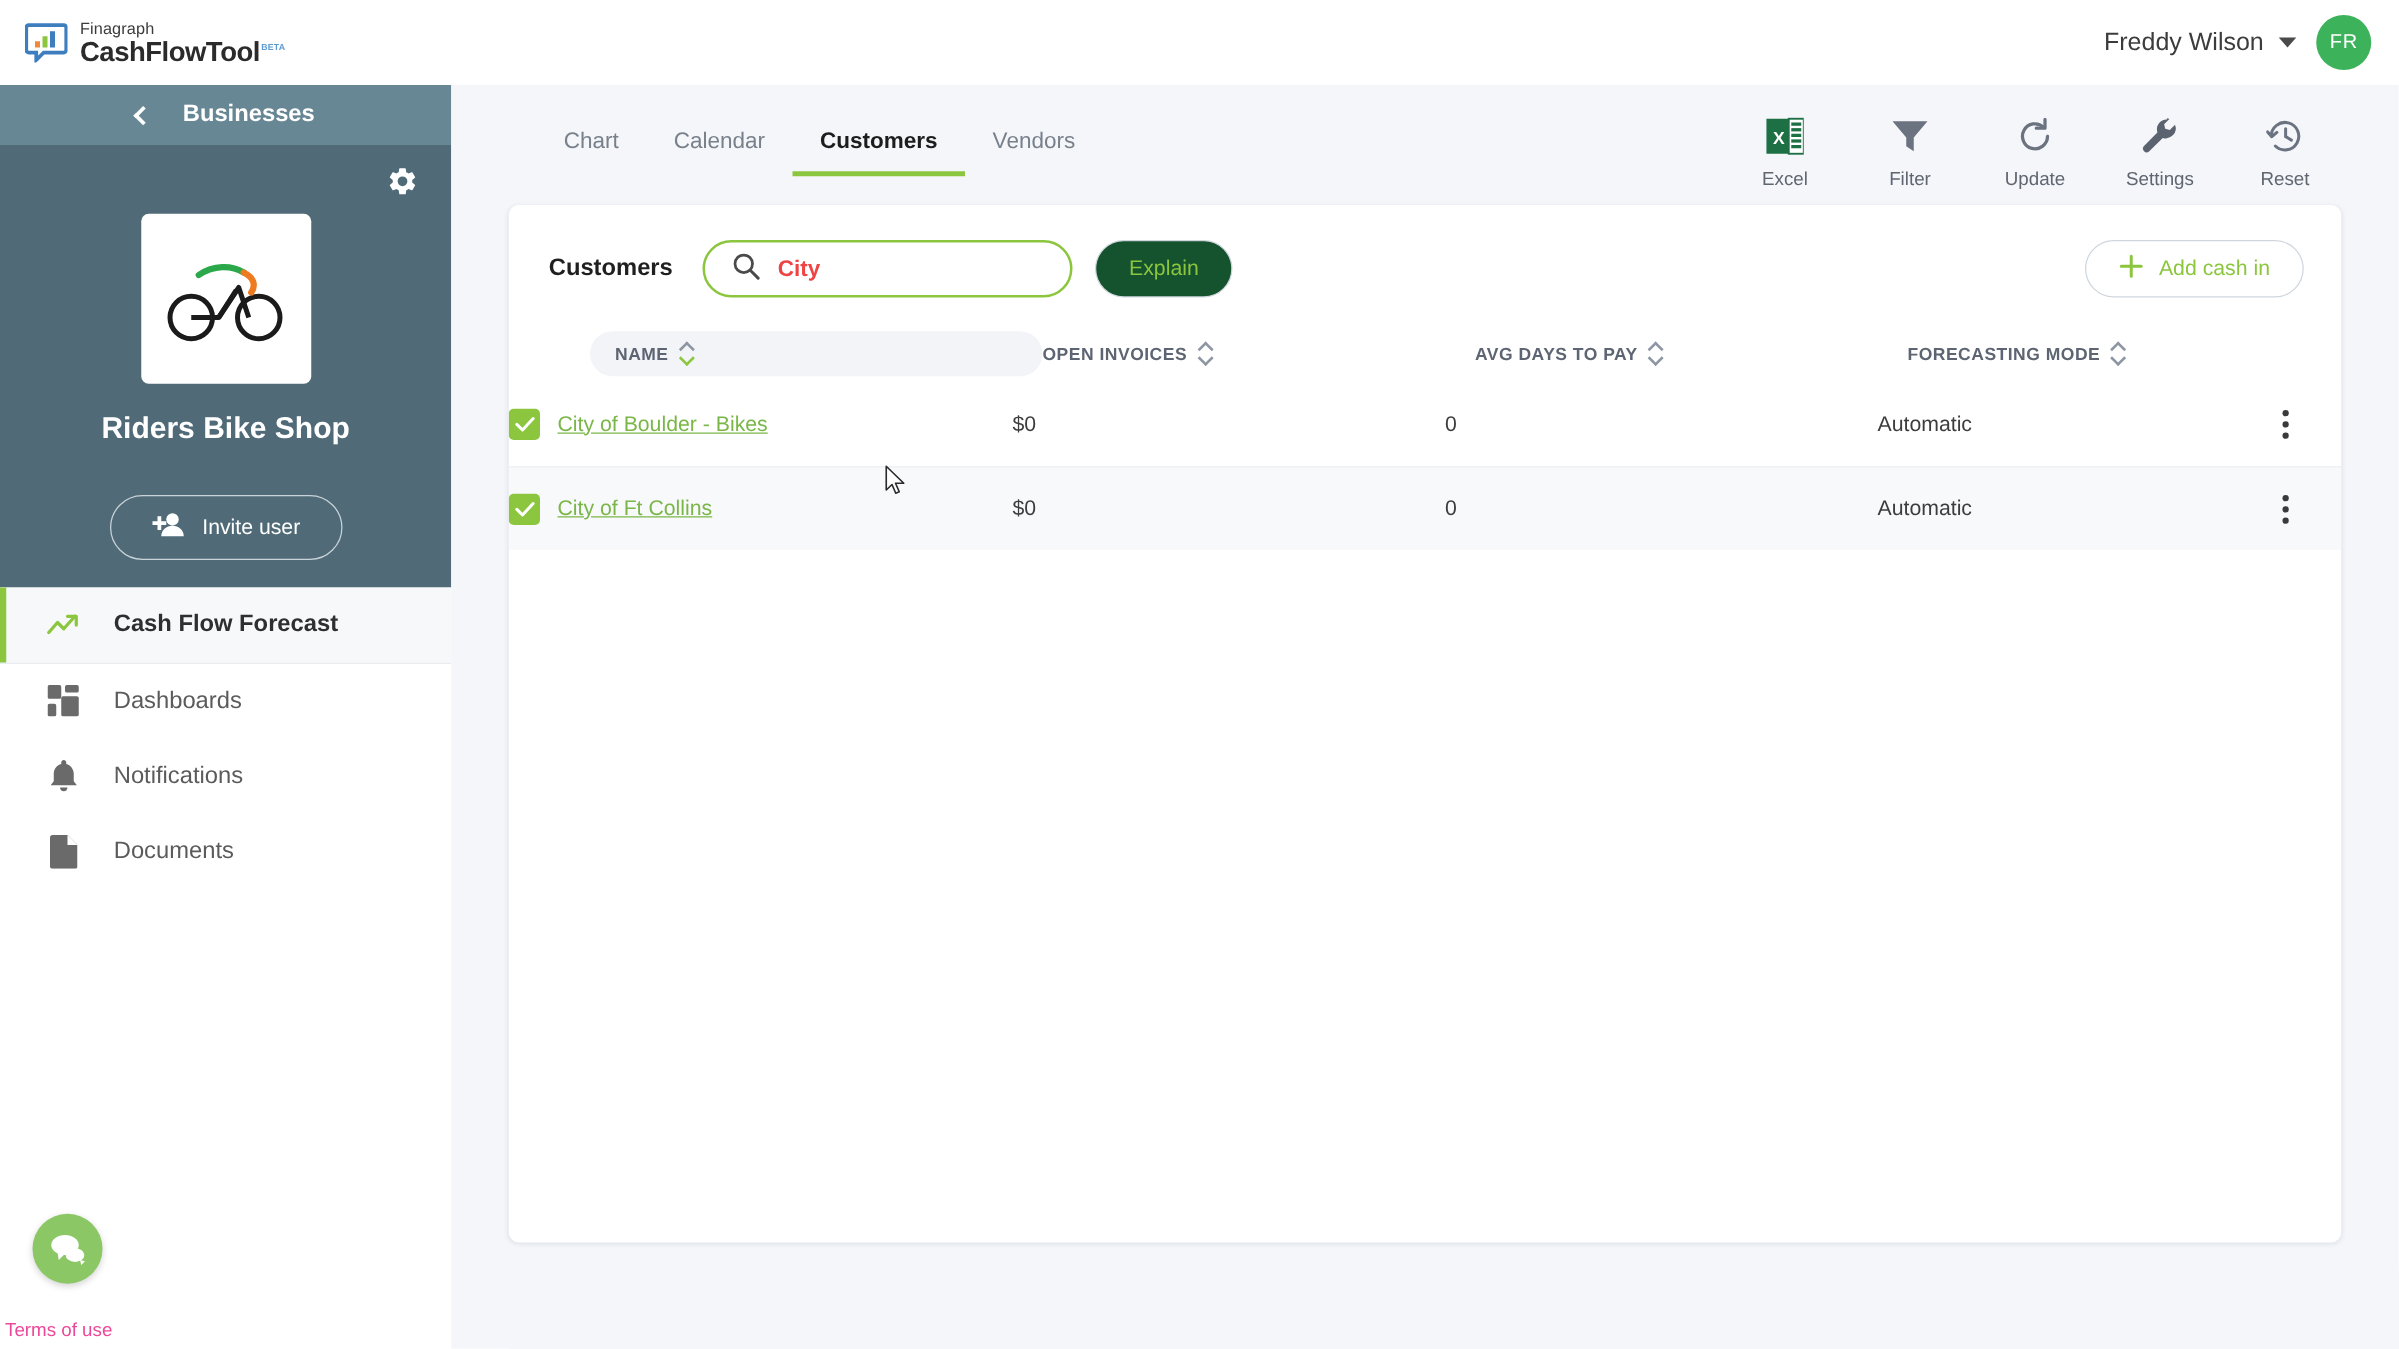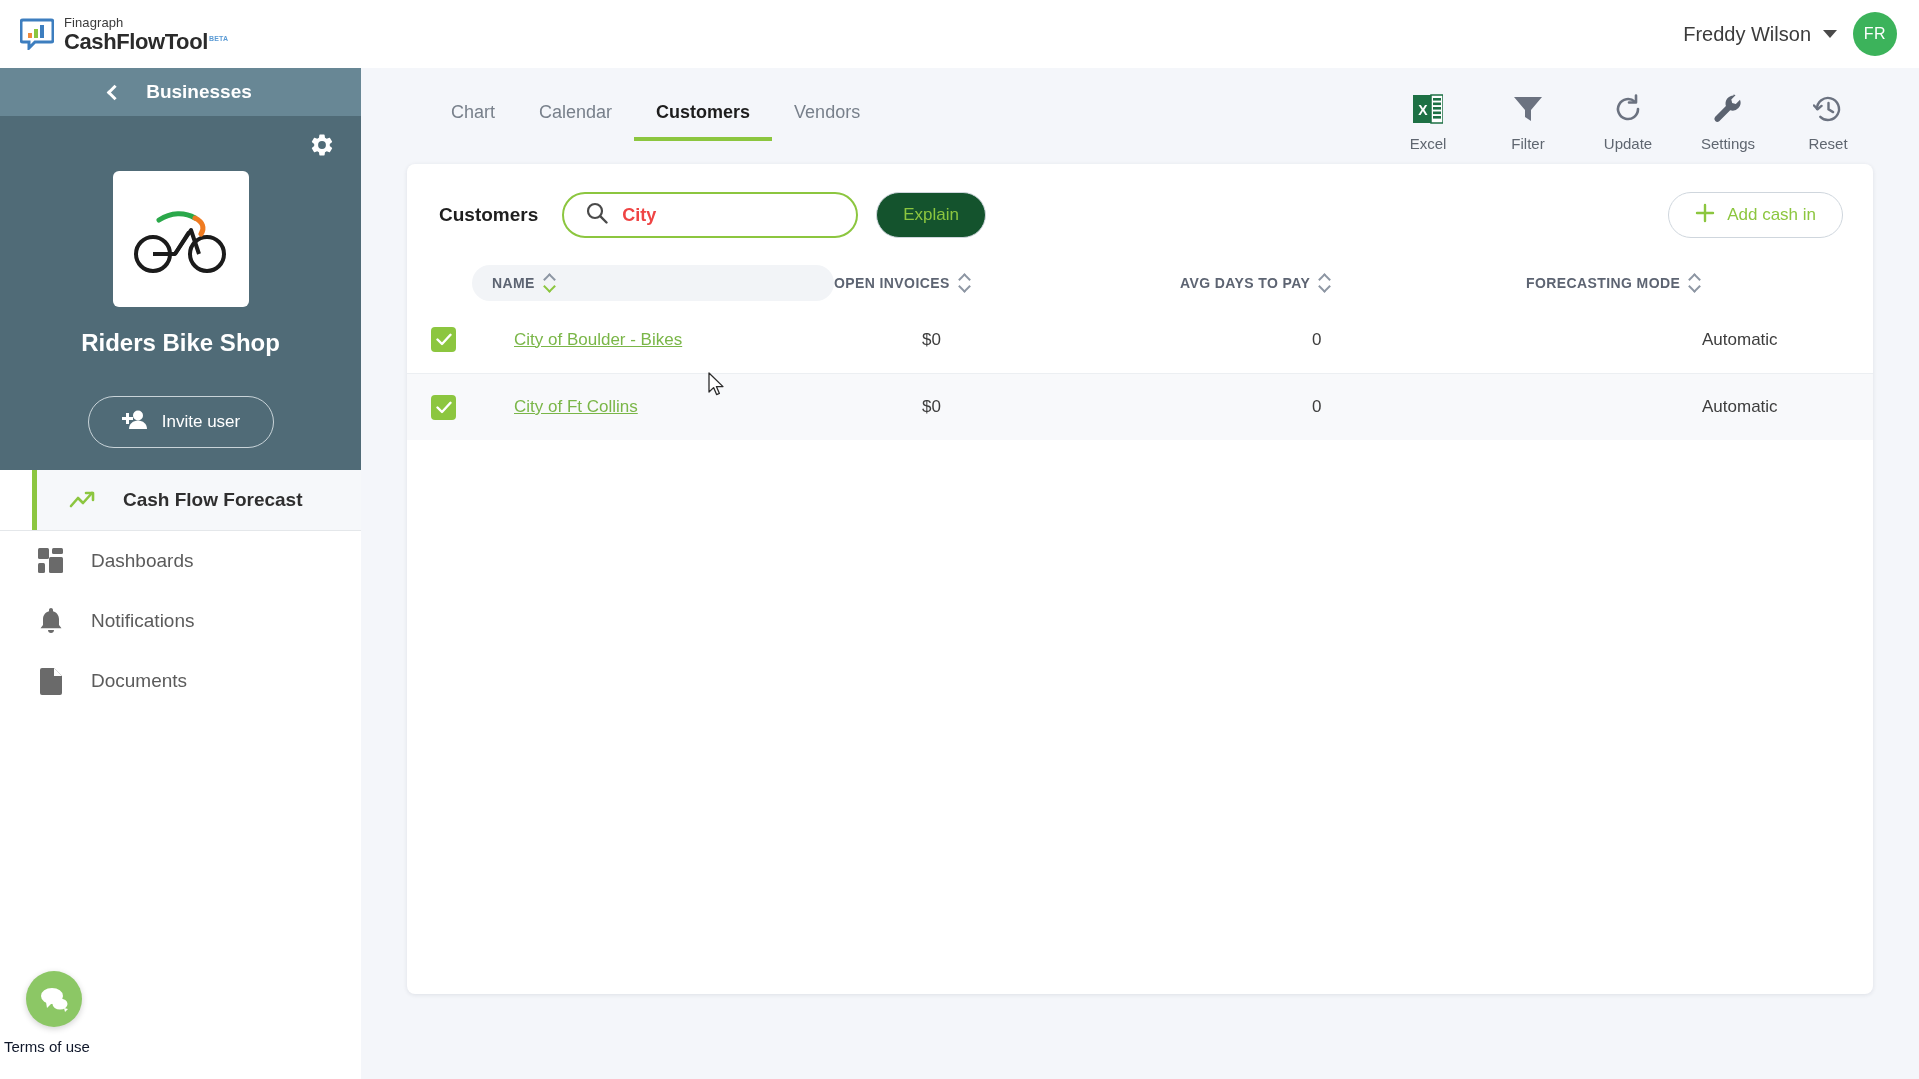--- a/index.html
+++ b/index.html
@@ -62,30 +62,30 @@
     width: 186px; height: 52px; margin: 39px auto 0;
     border: 1.5px solid #c9d4d9; border-radius: 26px; color: #fff; font-size: 17px;
     background: transparent; cursor: pointer;
   }
   .nav { background: #fff; padding-top: 0; }
   .nav-item {
     height: 60px; display: flex; align-items: center; gap: 26px; padding-left: 32px;
     font-size: 19px; color: #5b5b5b; cursor: pointer; border-left: 5px solid transparent;
     position: relative;
   }
-  .nav-item.active { background: #f6f8fa; border-left-color: #8cc63f; color: #2f2f2f; font-weight: bold; margin-left: 32px; }
+  .nav-item.active { background: #f6f8fa; border-left-color: #8cc63f; color: #2f2f2f; font-weight: bold; }
   .nav-icon { width: 28px; height: 28px; display: flex; align-items: center; justify-content: center; flex: 0 0 28px; }
   .sidebar-divider { height: 1px; background: #e4e7ea; margin-left: 0; }
 
   .chat-fab {
     position: absolute; left: 26px; bottom: 52px; width: 56px; height: 56px; border-radius: 50%;
     background: #8cc765; display: flex; align-items: center; justify-content: center; cursor: pointer;
     box-shadow: 0 2px 6px rgba(0,0,0,.18);
   }
-  .terms { position: absolute; left: 4px; bottom: 24px; font-size: 15px; color: #0f172a; cursor: pointer; }
+  .terms { position: absolute; left: 4px; bottom: 6px; font-size: 15px; color: #ec4899; cursor: pointer; }
 
   
   .main { flex: 1; background: #f4f6fa; min-width: 0; position: relative; padding: 0 46px; }
   .toolbar-row { display: flex; align-items: flex-start; justify-content: space-between; padding-top: 18px; }
   .tabs { display: flex; align-items: flex-end; gap: 0; padding-left: 22px; }
   .tab {
     font-size: 18px; color: #78808b; padding: 16px 22px 14px; cursor: pointer;
     border-bottom: 4px solid transparent; white-space: nowrap;
   }
   .tab.active { color: #1d1d1d; font-weight: bold; border-bottom-color: #8cc63f; }
@@ -123,21 +123,21 @@
   .th { display: flex; align-items: center; gap: 10px; font-size: 14px; font-weight: bold;
         color: #5d6472; letter-spacing: .4px; cursor: pointer; }
   .th.pill { background: #f2f4f7; border-radius: 20px; padding: 10px 20px; margin-left: 16px; }
   .sortarrows { display: flex; flex-direction: column; gap: 4px; }
   .sa { width: 11px; height: 6px; position: relative; }
   .sa i { position: absolute; left: 0; top: 0; width: 9px; height: 9px; border-left: 2px solid #8d96a3; border-top: 2px solid #8d96a3; }
   .sa.up i { transform: rotate(45deg); }
   .sa.down i { transform: rotate(225deg); top: -3px; }
   .sa.green i { border-color: #8cc63f; }
 
-  .trow { display: flex; align-items: center; height: 67px; padding-left: 24px; background: #fff; gap: 44px; }
+  .trow { display: flex; align-items: center; height: 67px; background: #fff; }
   .trow.alt { background: #f8f9fb; }
   .trow + .trow { border-top: 1px solid #eceff2; }
   .cb {
     width: 25px; height: 25px; border-radius: 4px; background: #8cc63f;
     display: flex; align-items: center; justify-content: center; cursor: pointer; flex: 0 0 25px;
   }
   .cell-name { padding-left: 14px; }
   .namelink { font-size: 17px; color: #7ab648; text-decoration: underline; cursor: pointer; }
   .cell { font-size: 17px; color: #3d3d3d; }
   .kebab { margin-left: auto; margin-right: 36px; display: flex; flex-direction: column; gap: 4px; cursor: pointer; padding: 6px; }

